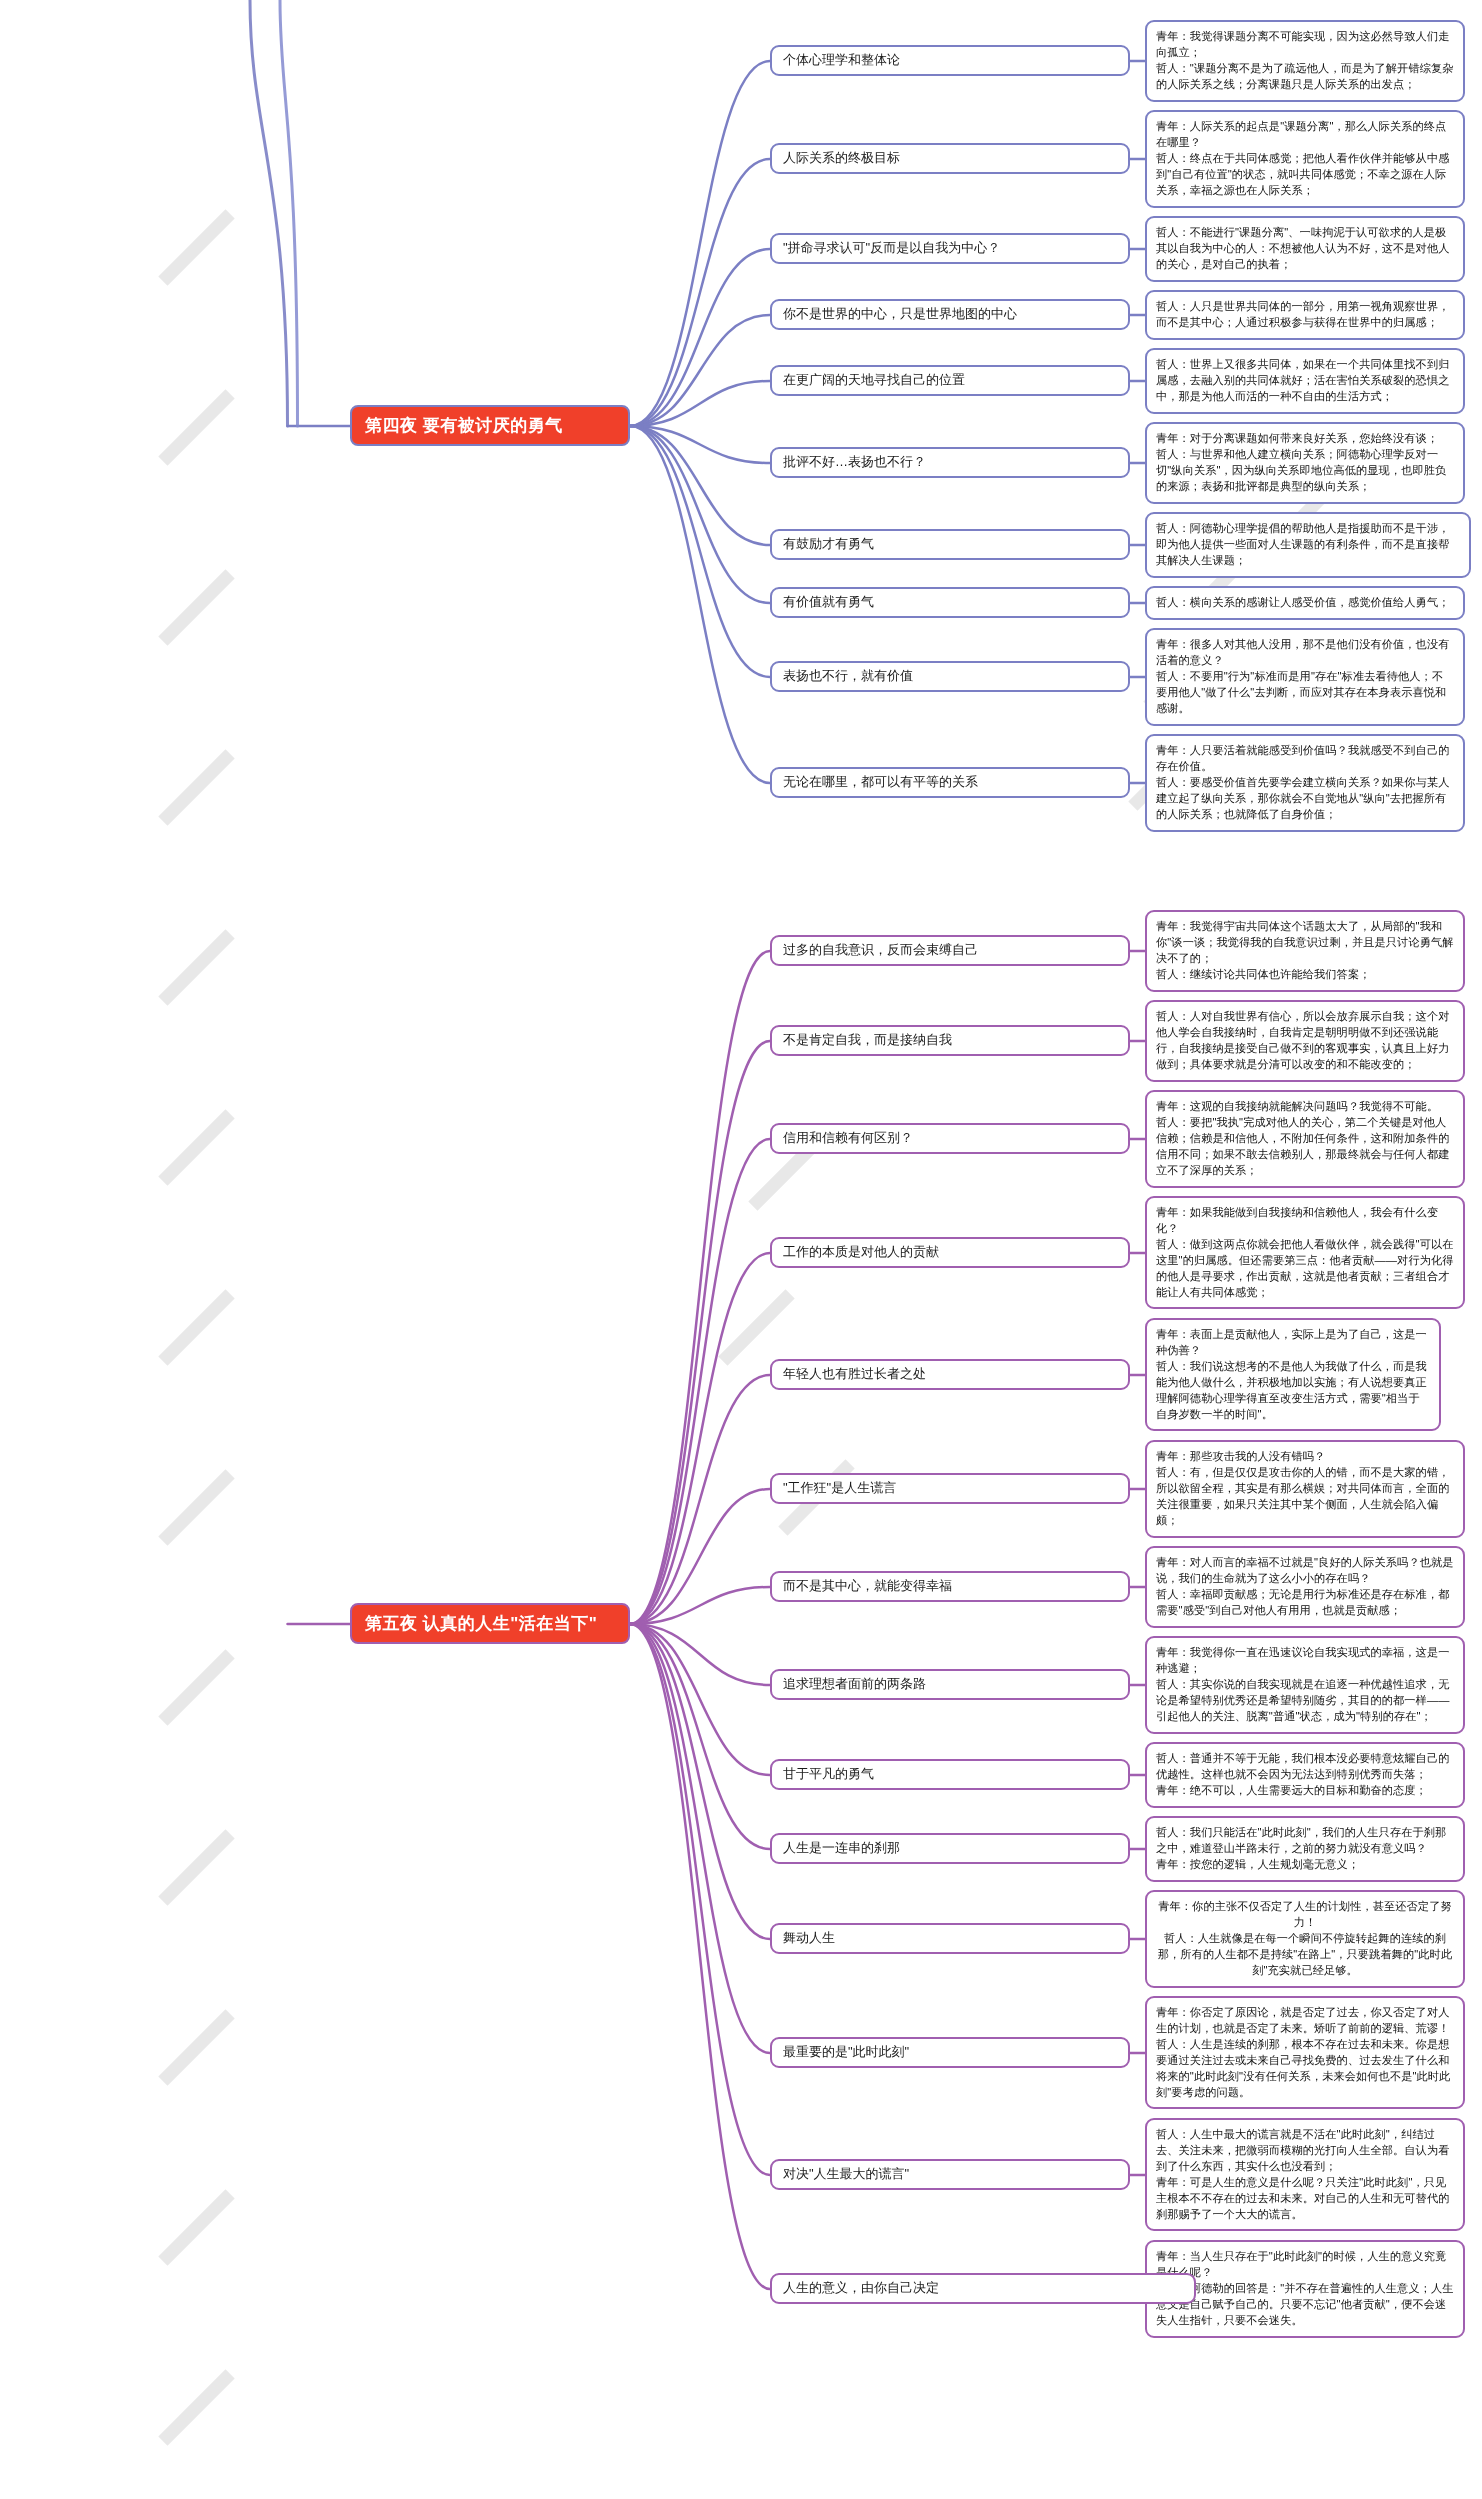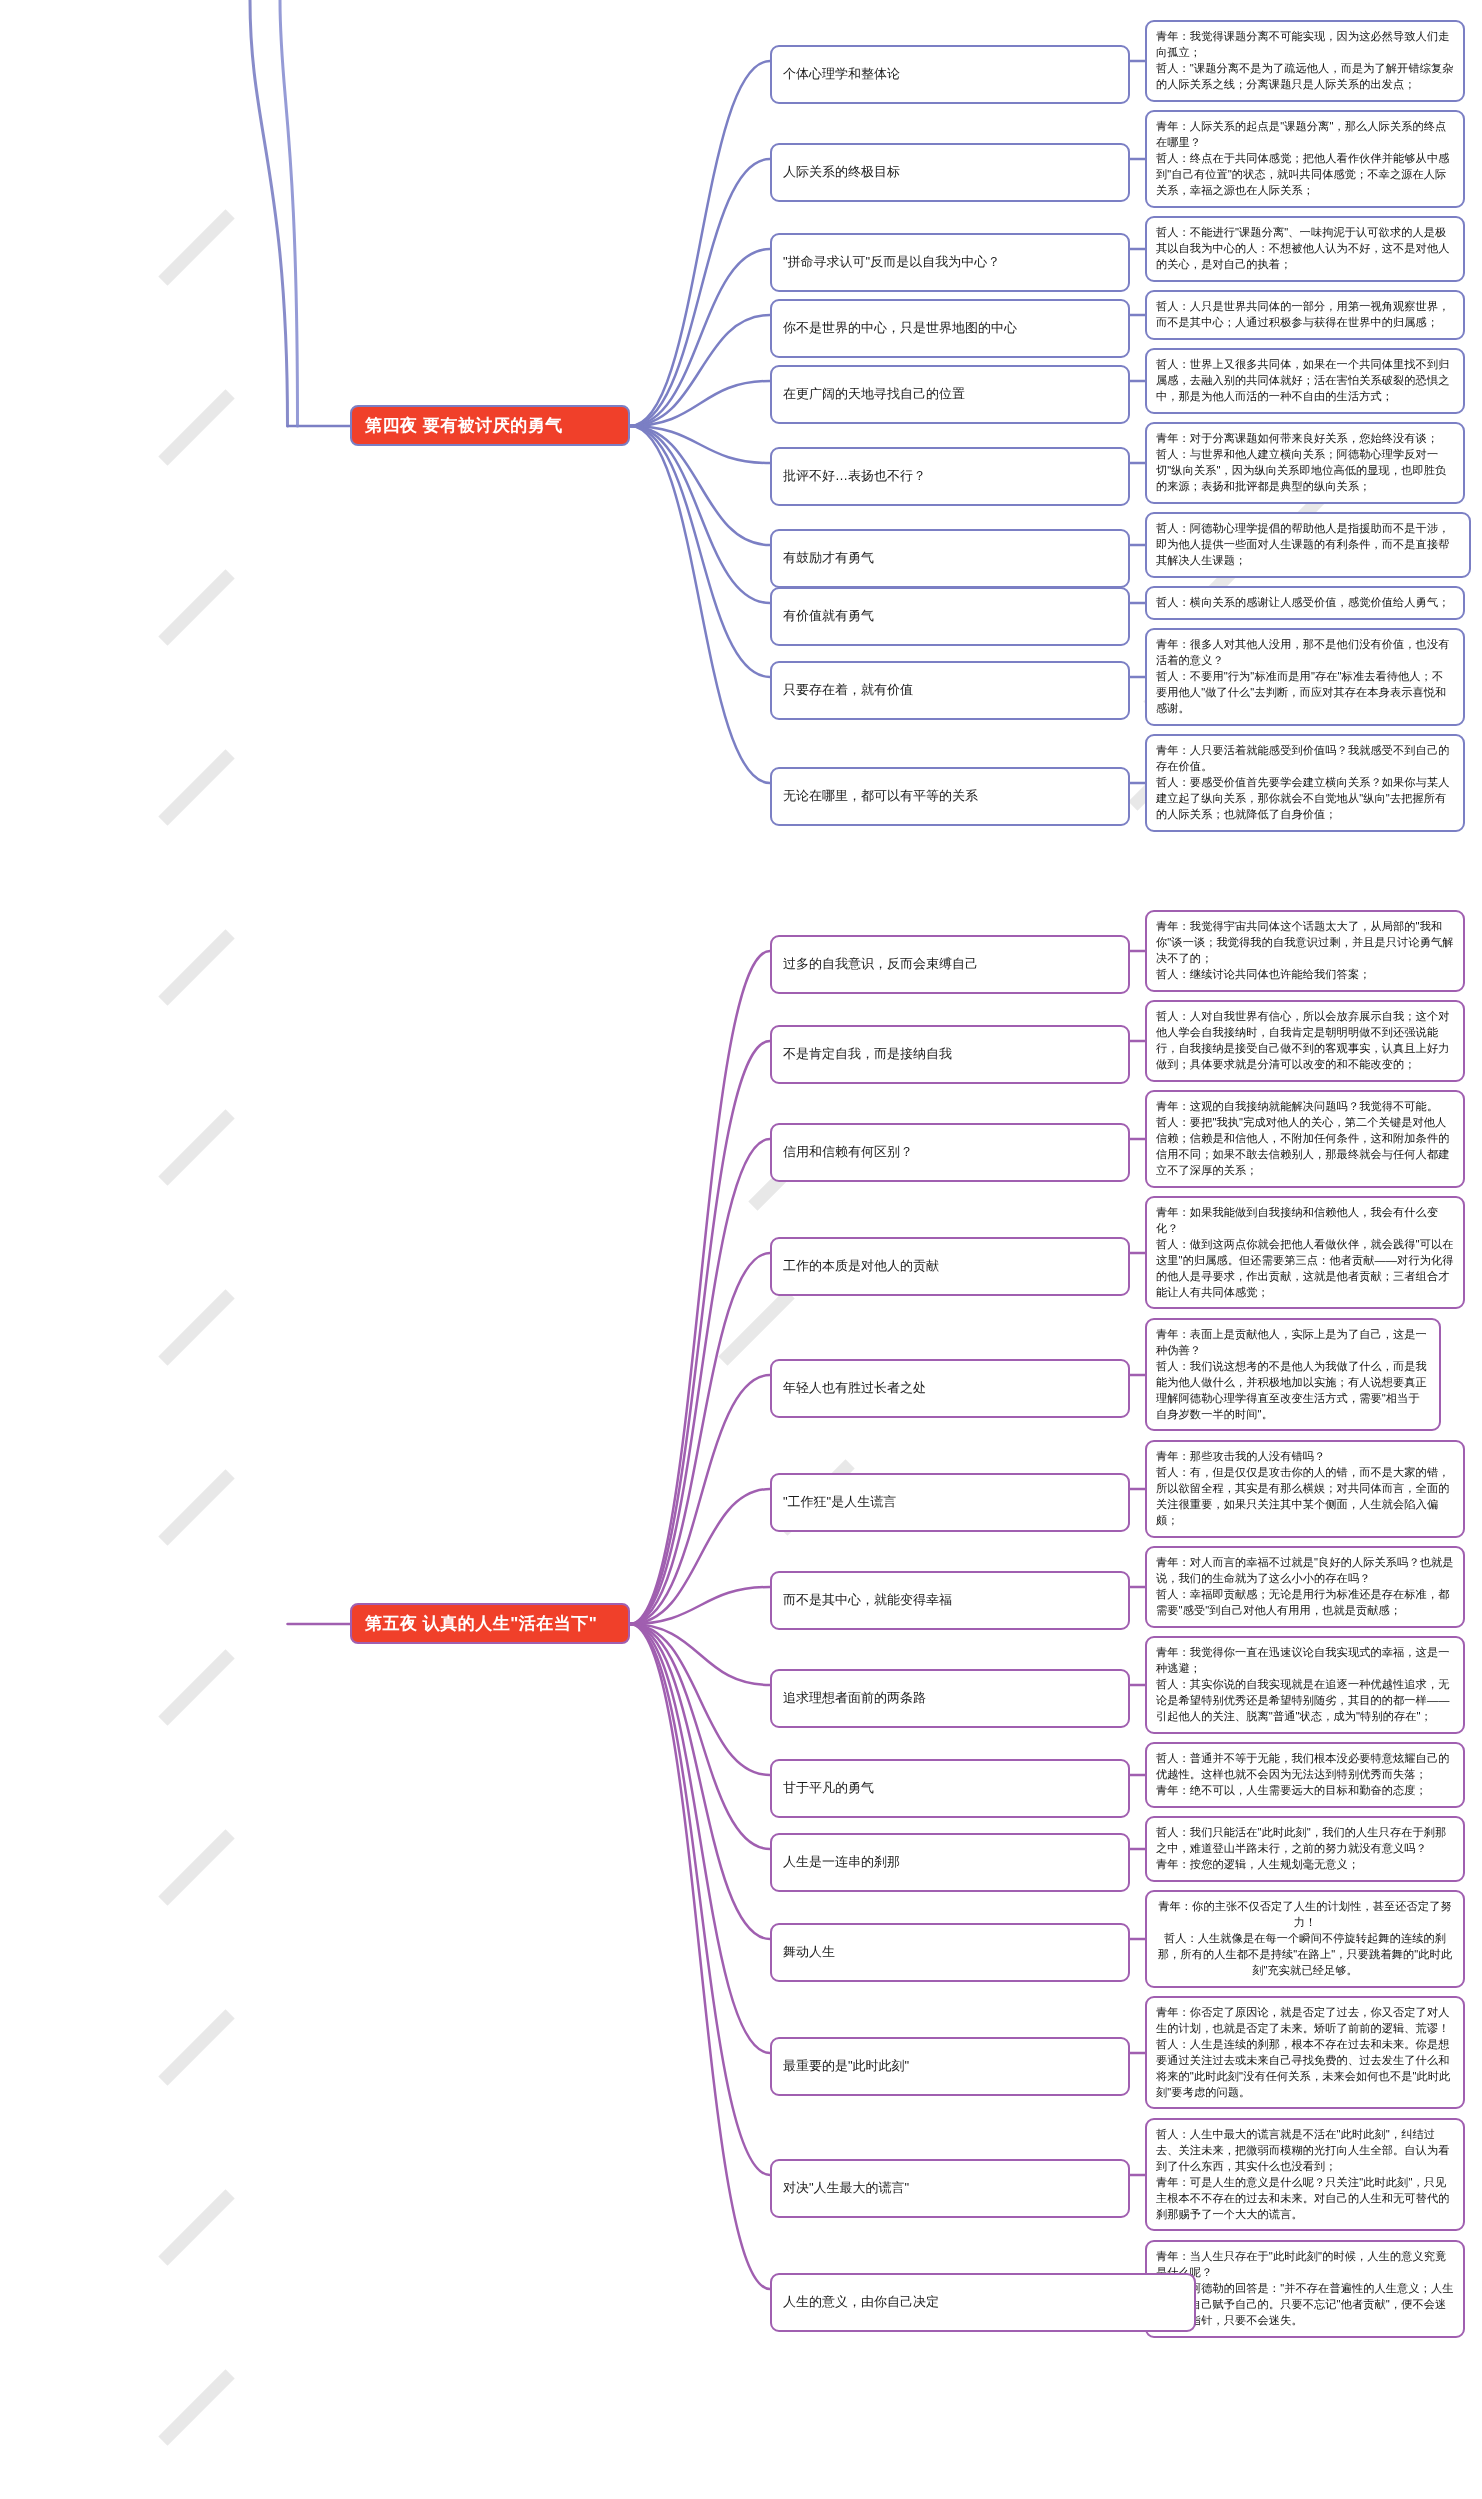--- a/index.html
+++ b/index.html
@@ -34,21 +34,21 @@
   }
 
   
   .node {
     position: absolute;
     z-index: 3;
     display: flex;
     align-items: center;
     border-radius: 9px;
     background: #ffffff;
-    padding: 19px 11px;
+    padding: 5px 11px;
   }
 
   .root {
     background: #F0402A;
     border: 2px solid #7B7FC4;
     border-radius: 8px;
     color: #ffffff;
     font-weight: bold;
     font-size: 17px;
     letter-spacing: 0.5px;
@@ -179,21 +179,21 @@
     <div class="node topic" style="left: 770px; width: 360px; top: 365px;">在更广阔的天地寻找自己的位置</div>
     <div class="node detail" style="left: 1145px; width: 320px; top: 422px;">青年：对于分离课题如何带来良好关系，您始终没有谈；
 哲人：与世界和他人建立横向关系；阿德勒心理学反对一切"纵向关系"，因为纵向关系即地位高低的显现，也即胜负的来源；表扬和批评都是典型的纵向关系；</div>
     <div class="node topic" style="left: 770px; width: 360px; top: 447px;">批评不好…表扬也不行？</div>
     <div class="node detail" style="left: 1145px; width: 326px; top: 512px;">哲人：阿德勒心理学提倡的帮助他人是指援助而不是干涉，即为他人提供一些面对人生课题的有利条件，而不是直接帮其解决人生课题；</div>
     <div class="node topic" style="left: 770px; width: 360px; top: 529px;">有鼓励才有勇气</div>
     <div class="node detail" style="left: 1145px; width: 320px; top: 586px;">哲人：横向关系的感谢让人感受价值，感觉价值给人勇气；</div>
     <div class="node topic" style="left: 770px; width: 360px; top: 587px;">有价值就有勇气</div>
     <div class="node detail" style="left: 1145px; width: 320px; top: 628px;">青年：很多人对其他人没用，那不是他们没有价值，也没有活着的意义？
 哲人：不要用"行为"标准而是用"存在"标准去看待他人；不要用他人"做了什么"去判断，而应对其存在本身表示喜悦和感谢。</div>
-    <div class="node topic" style="left: 770px; width: 360px; top: 661px;">只要存在着，就有价值</div>
+    <div class="node topic" style="left: 770px; width: 360px; top: 661px;">表扬也不行，就有价值</div>
     <div class="node detail" style="left: 1145px; width: 320px; top: 734px;">青年：人只要活着就能感受到价值吗？我就感受不到自己的存在价值。
 哲人：要感受价值首先要学会建立横向关系？如果你与某人建立起了纵向关系，那你就会不自觉地从"纵向"去把握所有的人际关系；也就降低了自身价值；</div>
     <div class="node topic" style="left: 770px; width: 360px; top: 767px;">无论在哪里，都可以有平等的关系</div>
     <div class="node root" style="left: 350px; width: 280px; top: 405px;">第四夜 要有被讨厌的勇气</div>
     <div class="node detail p2" style="left: 1145px; width: 320px; top: 910px;">青年：我觉得宇宙共同体这个话题太大了，从局部的"我和你"谈一谈；我觉得我的自我意识过剩，并且是只讨论勇气解决不了的；
 哲人：继续讨论共同体也许能给我们答案；</div>
     <div class="node topic p2" style="left: 770px; width: 360px; top: 935px;">过多的自我意识，反而会束缚自己</div>
     <div class="node detail p2" style="left: 1145px; width: 320px; top: 1000px;">哲人：人对自我世界有信心，所以会放弃展示自我；这个对他人学会自我接纳时，自我肯定是朝明明做不到还强说能行，自我接纳是接受自己做不到的客观事实，认真且上好力做到；具体要求就是分清可以改变的和不能改变的；</div>
     <div class="node topic p2" style="left: 770px; width: 360px; top: 1025px;">不是肯定自我，而是接纳自我</div>
     <div class="node detail p2" style="left: 1145px; width: 320px; top: 1090px;">青年：这观的自我接纳就能解决问题吗？我觉得不可能。

